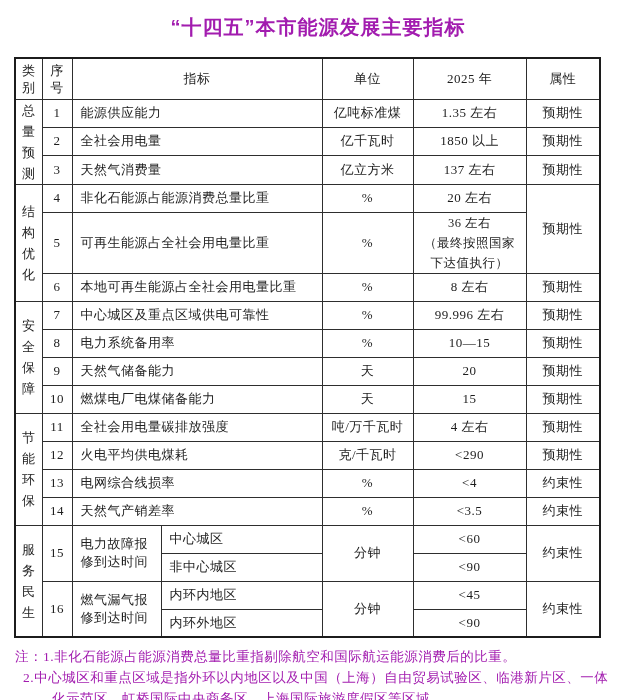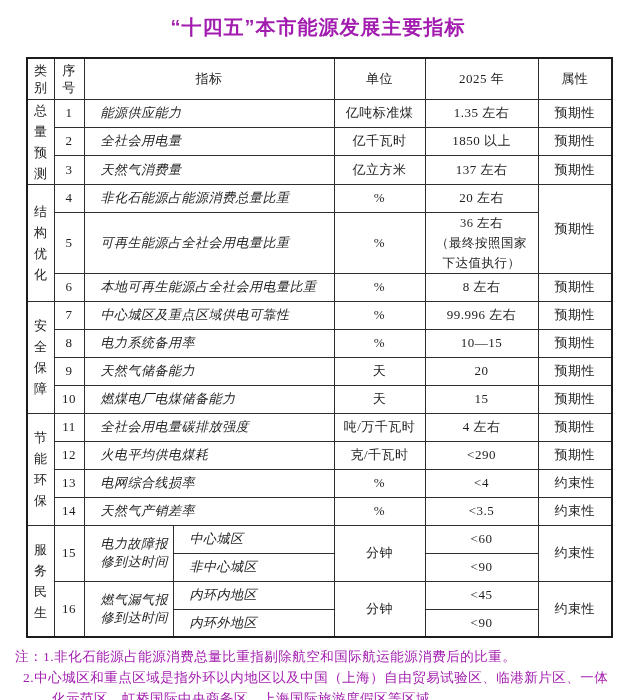--- a/index.html
+++ b/index.html
@@ -18,21 +18,21 @@
     font-size: 20px;
     font-weight: bold;
     letter-spacing: 1px;
     color: #a21caf;
     margin-bottom: 16px;
   }
 
   table.main {
     border-collapse: collapse;
     table-layout: fixed;
-    margin-left: 26px;
+    margin-left: 14px;
     width: 585px;
     border: 2px solid #1c1c1c;
   }
   td, th {
     border: 1px solid #2e2e2e;
     font-size: 13px;
     font-weight: normal;
     text-align: center;
     vertical-align: middle;
     letter-spacing: 0.5px;
@@ -40,21 +40,21 @@
     padding: 0;
     overflow: hidden;
   }
   tr.hdr  { height: 41px; }
   tr.r    { height: 28px; }
   tr.tall { height: 50px; }
 
   .two-line { width: 15px; margin: 0 auto; word-break: break-all; line-height: 17px; }
   .vtext    { display: inline-block; width: 15px; word-break: break-all; line-height: 21px; }
 
-  td.ind { text-align: left; padding-left: 16px; padding-right: 3px; font-style: italic; }
+  td.ind { text-align: left; padding-left: 8px; padding-right: 3px; }
   .pre   { white-space: pre-line; line-height: 20px; font-size: 12.5px; }
 
   .notes {
     margin: 8px 0 0 15px;
     font-size: 13.5px;
     line-height: 21px;
     letter-spacing: 0.5px;
     color: #a21caf;
   }
   .note-l2 { margin-left: 8px; }

